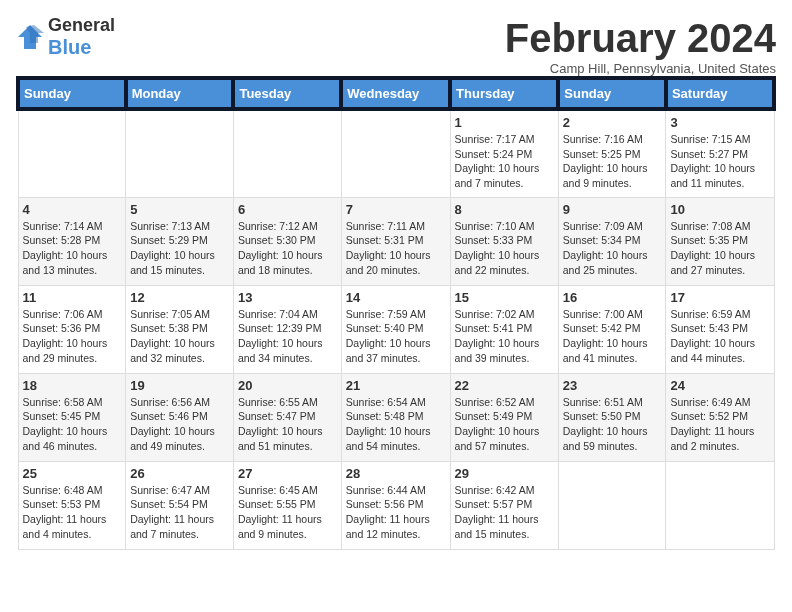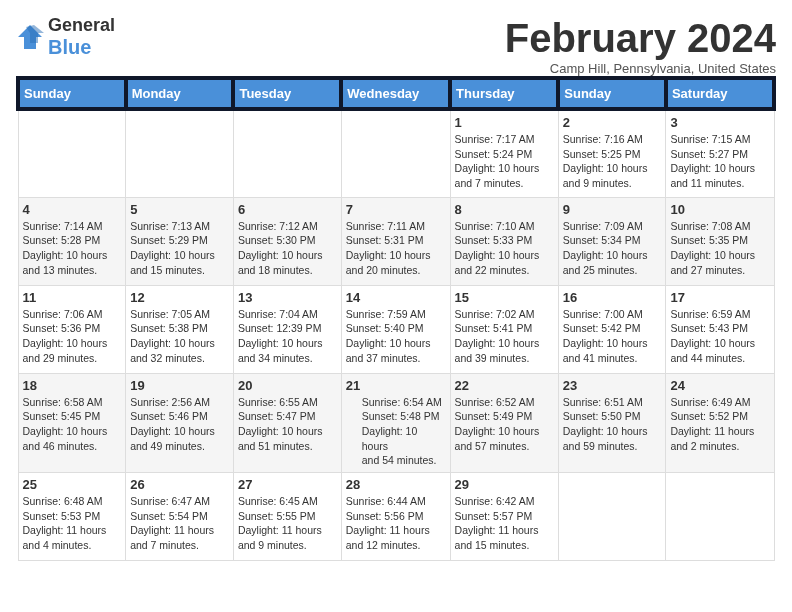--- a/index.html
+++ b/index.html
@@ -256,35 +256,35 @@
       <tr>
         <td>
           <div class="day-number">18</div>
           <div class="day-info" style="white-space: pre-line;">Sunrise: 6:58 AM
 Sunset: 5:45 PM
 Daylight: 10 hours
 and 46 minutes.</div>
         </td>
         <td>
           <div class="day-number">19</div>
-          <div class="day-info" style="white-space: pre-line;">Sunrise: 2:56 AM
+          <div class="day-info" style="white-space: pre-line;">Sunrise: 6:56 AM
 Sunset: 5:46 PM
 Daylight: 10 hours
 and 49 minutes.</div>
         </td>
         <td>
           <div class="day-number">20</div>
           <div class="day-info" style="white-space: pre-line;">Sunrise: 6:55 AM
 Sunset: 5:47 PM
 Daylight: 10 hours
 and 51 minutes.</div>
         </td>
         <td>
           <div class="day-number">21</div>
-          <div class="day-info" style="white-space: pre-line; margin-left: 16px;">Sunrise: 6:54 AM
+          <div class="day-info" style="white-space: pre-line;">Sunrise: 6:54 AM
 Sunset: 5:48 PM
 Daylight: 10 hours
 and 54 minutes.</div>
         </td>
         <td>
           <div class="day-number">22</div>
           <div class="day-info" style="white-space: pre-line;">Sunrise: 6:52 AM
 Sunset: 5:49 PM
 Daylight: 10 hours
 and 57 minutes.</div>

